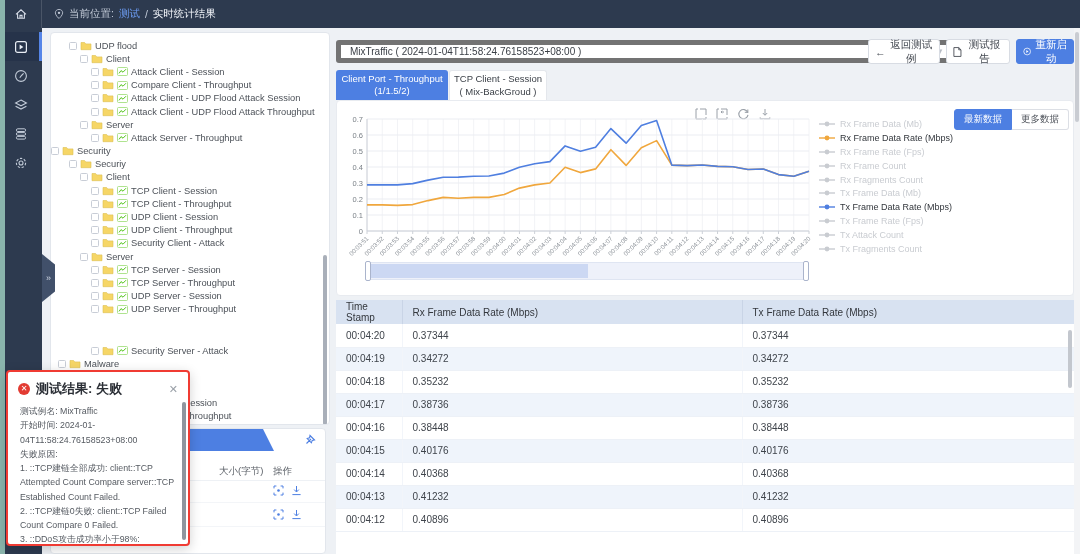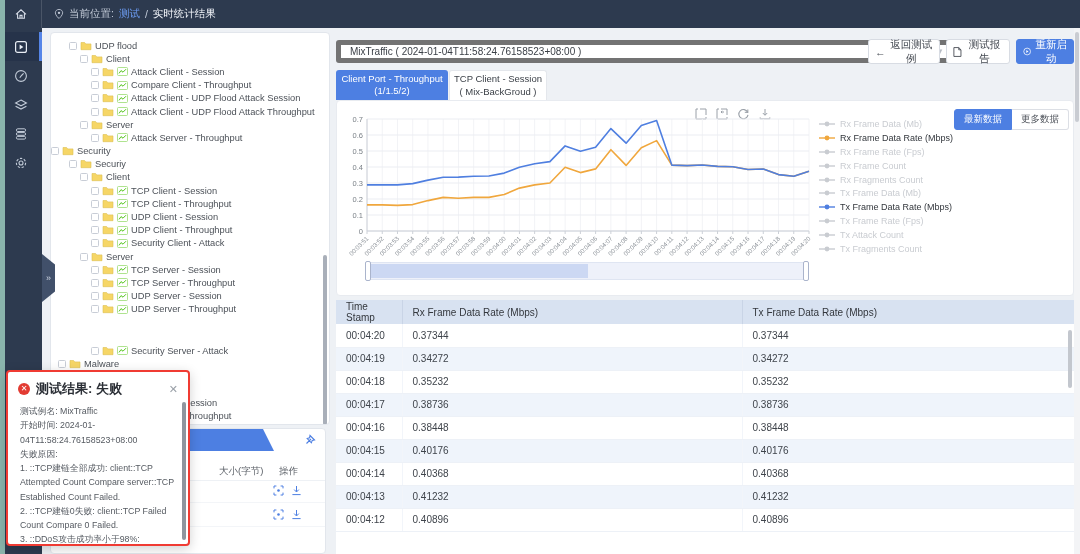--- a/index.html
+++ b/index.html
@@ -22,21 +22,21 @@
   .tree-panel{position:absolute;left:50px;top:32px;width:280px;height:393px;background:#fff;border:1px solid #e2e6ec;border-radius:4px;z-index:2;overflow:hidden;padding-top:6px;}
   .tree-row{display:flex;align-items:center;height:13.2px;gap:3px;font-size:9.3px;color:#4c5158;white-space:nowrap;cursor:pointer;}
   .cb{width:8px;height:8px;border:1px solid #c8cdd6;border-radius:1.5px;background:#fff;flex:none;}
   .vscroll{position:absolute;width:4px;background:#a9afb9;border-radius:2px;}
   
   .files-panel{position:absolute;left:50px;top:428px;width:276px;height:126px;background:#fff;border:1px solid #e2e6ec;border-radius:4px;z-index:2;font-size:9.5px;color:#5a5f66;}
   .files-tab{position:absolute;left:0;top:0;width:223px;height:22px;background:#4d7fe2;clip-path:polygon(0 0,212px 0,100% 100%,0 100%);}
   .files-pin{position:absolute;right:8px;top:4px;cursor:pointer;}
   .files-head{position:absolute;top:34px;left:0;width:100%;height:18px;border-bottom:1px solid #eef1f5;}
   .files-head span{position:absolute;top:2px;}
-  .fcol-size{left:168px;} .fcol-act{left:228px;}
+  .fcol-size{left:168px;} .fcol-act{left:222px;}
   .files-row{position:absolute;left:0;width:100%;height:22px;border-bottom:1px solid #f3f5f8;}
   .files-row .ops{position:absolute;left:222px;top:4px;display:flex;gap:7px;}
   .op-ic{cursor:pointer;display:inline-flex;}
   
   .case-select{position:absolute;left:336px;top:40px;width:622px;height:23px;background:#fff;border:5px solid #737373;border-radius:3px;
     font-size:10px;color:#3a3f46;display:flex;align-items:center;justify-content:space-between;padding:0 9px;cursor:pointer;z-index:2;}
   .chev{color:#b7bcc4;font-size:8px;}
   .btn{position:absolute;top:39px;height:25px;background:#fff;border:1px solid #d8dce3;border-radius:3px;font-size:10.5px;color:#454a52;
     display:flex;align-items:center;justify-content:center;gap:4px;cursor:pointer;z-index:2;}
   .btn-back{left:868px;width:72px;} .btn-report{left:946px;width:64px;}

